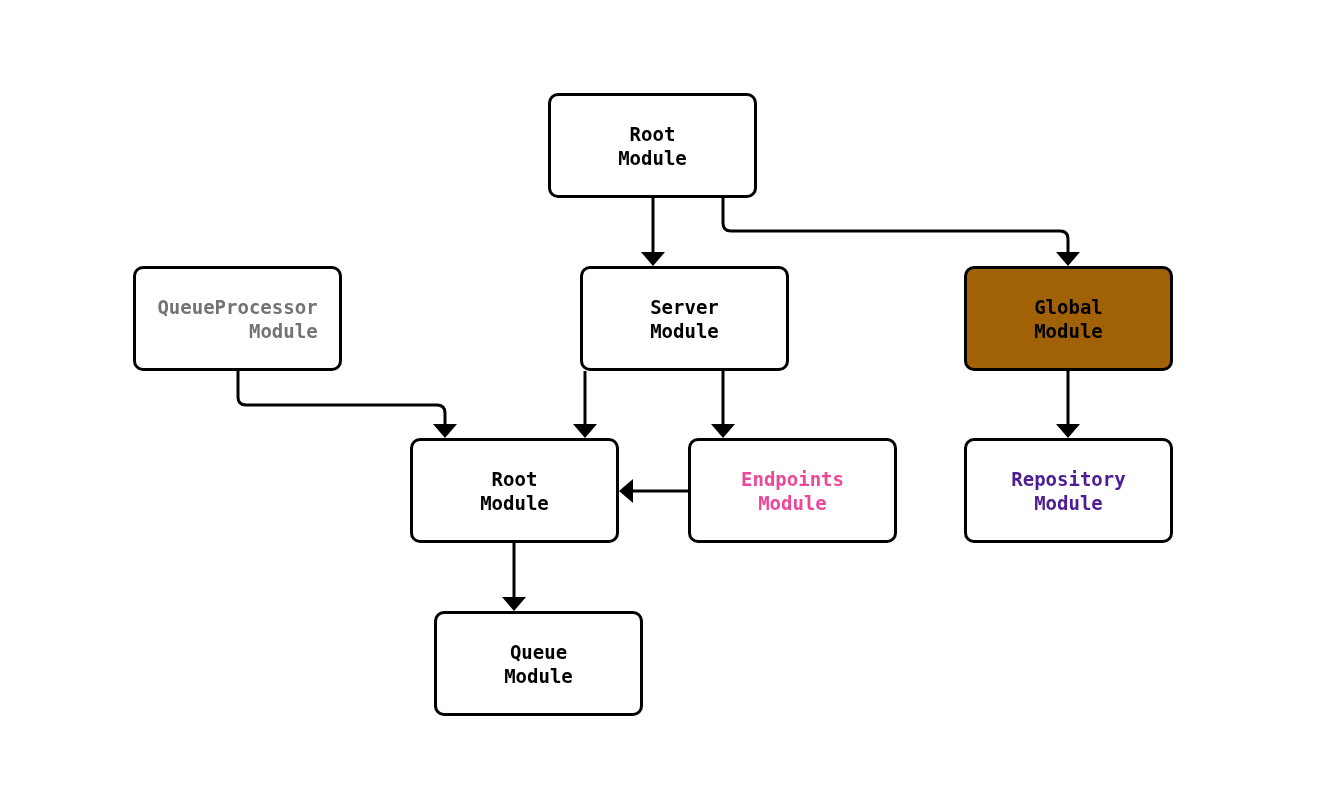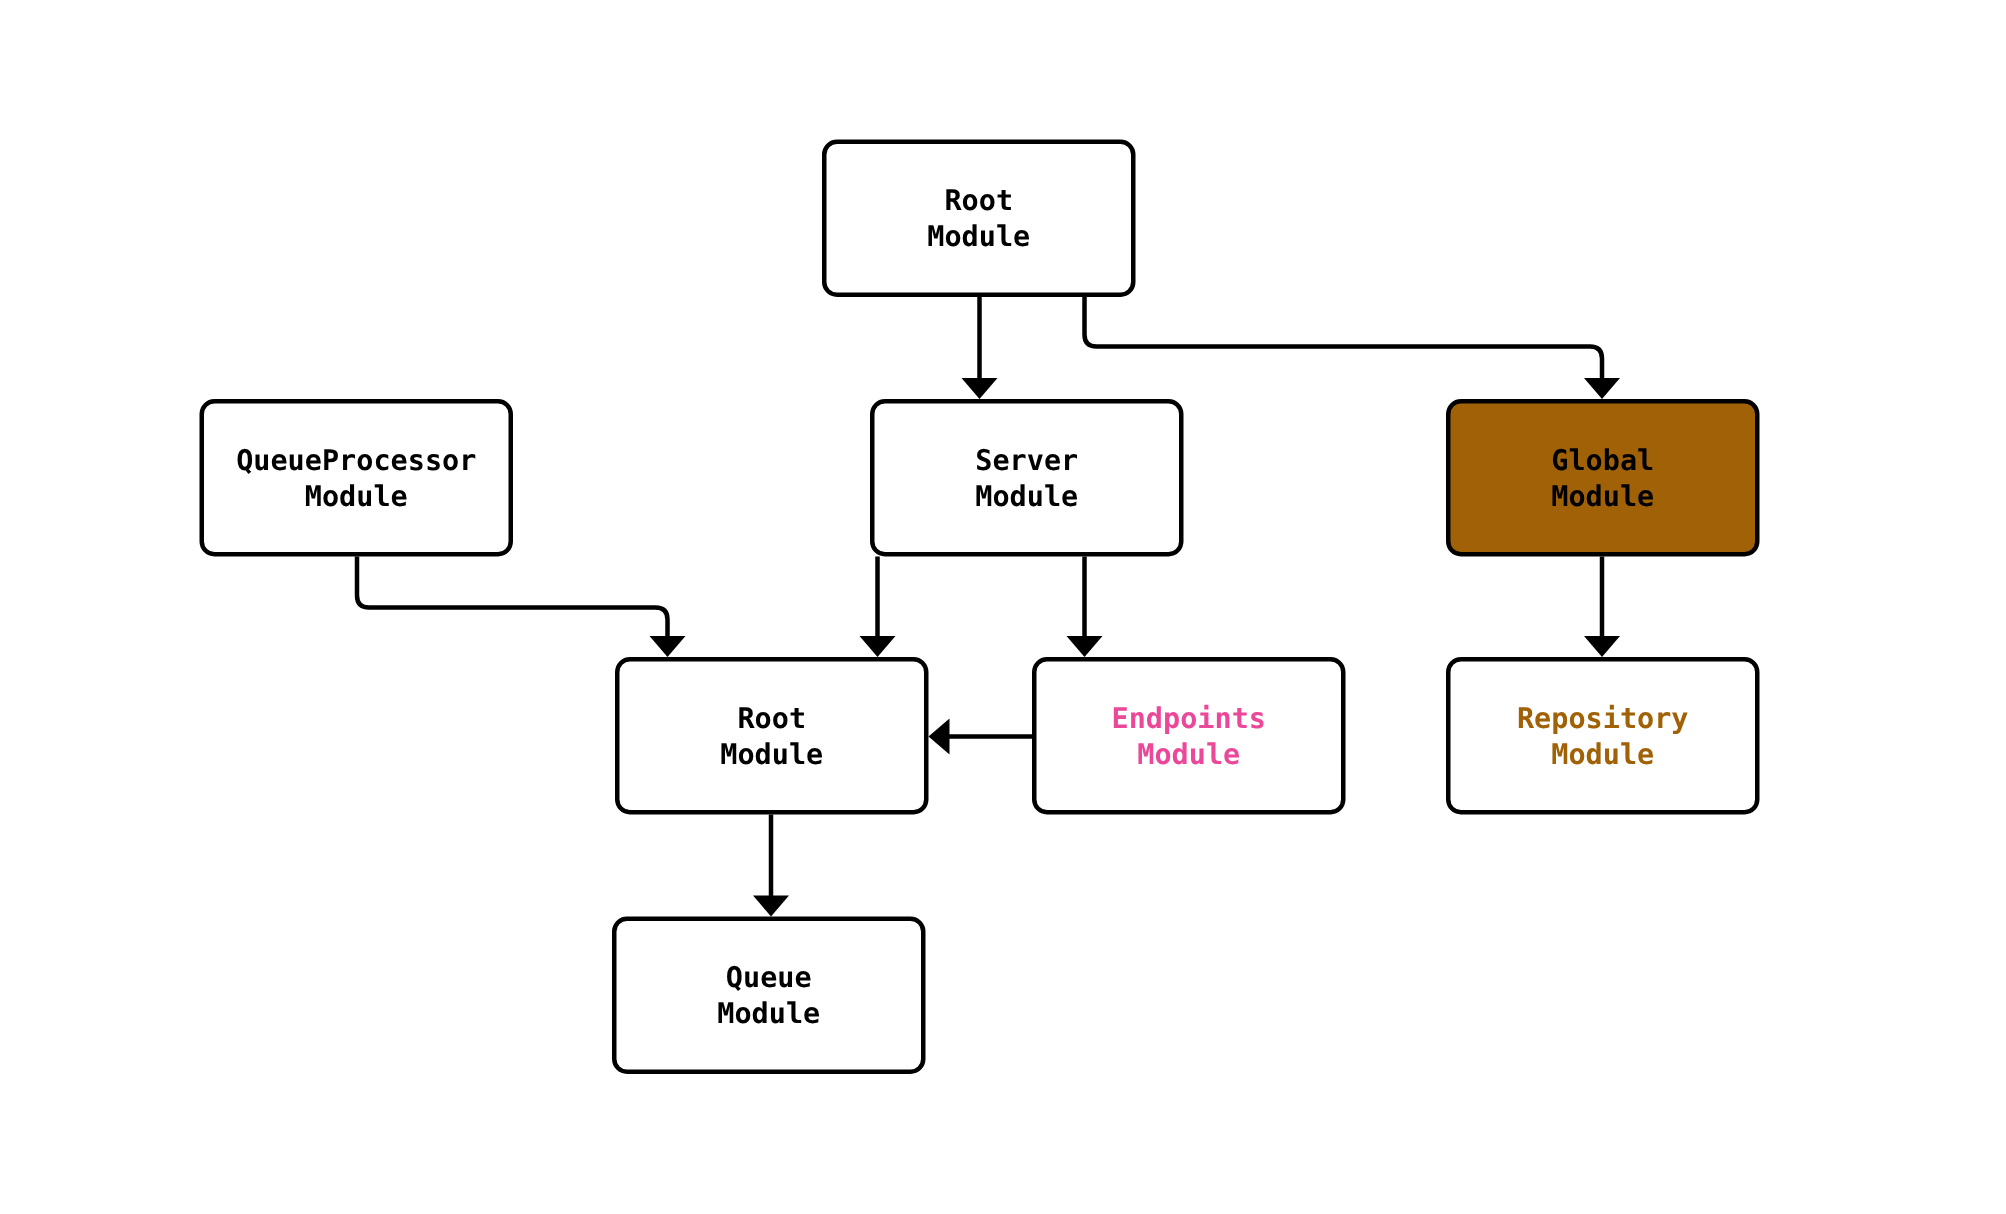--- a/index.html
+++ b/index.html
@@ -56,40 +56,40 @@
       <path d="M 1068 371 L 1068 426" fill="none" stroke="#000000" stroke-width="3"></path>
       <polygon points="1068,438 1056,424 1080,424" fill="#000000"></polygon>
       <path d="M 514 543 L 514 599" fill="none" stroke="#000000" stroke-width="3"></path>
       <polygon points="514,611 502,597 526,597" fill="#000000"></polygon>
     </svg>
     <div class="node" style="left: 548px; top: 93px; width: 209px; height: 105px; background: rgb(255, 255, 255); border-color: rgb(0, 0, 0);">
       <span class="node-label" style="color: rgb(0, 0, 0);">Root
 Module</span>
     </div>
     <div class="node" style="left: 133px; top: 266px; width: 209px; height: 105px; background: rgb(255, 255, 255); border-color: rgb(0, 0, 0);">
-      <span class="node-label" style="color: #000000;">QueueProcessor
+      <span class="node-label" style="color: #737373; text-align: right;">QueueProcessor
 Module</span>
     </div>
     <div class="node" style="left: 548px; top: 266px; width: 209px; height: 105px; background: rgb(255, 255, 255); border-color: rgb(0, 0, 0); margin-left: 32px;">
       <span class="node-label" style="color: rgb(0, 0, 0);">Server
 Module</span>
     </div>
     <div class="node" style="left: 964px; top: 266px; width: 209px; height: 105px; background: #a16207; border-color: rgb(0, 0, 0);">
       <span class="node-label" style="color: rgb(0, 0, 0);">Global
 Module</span>
     </div>
     <div class="node" style="left: 410px; top: 438px; width: 209px; height: 105px; background: rgb(255, 255, 255); border-color: rgb(0, 0, 0);">
       <span class="node-label" style="color: rgb(0, 0, 0);">Root
 Module</span>
     </div>
     <div class="node" style="left: 688px; top: 438px; width: 209px; height: 105px; background: rgb(255, 255, 255); border-color: rgb(0, 0, 0);">
       <span class="node-label" style="color: #ec4899;">Endpoints
 Module</span>
     </div>
     <div class="node" style="left: 964px; top: 438px; width: 209px; height: 105px; background: rgb(255, 255, 255); border-color: rgb(0, 0, 0);">
-      <span class="node-label" style="color: #a16207;">Repository
+      <span class="node-label" style="color: #4c1d95;">Repository
 Module</span>
     </div>
-    <div class="node" style="left: 408px; top: 611px; width: 209px; height: 105px; background: rgb(255, 255, 255); border-color: rgb(0, 0, 0);">
+    <div class="node" style="left: 434px; top: 611px; width: 209px; height: 105px; background: rgb(255, 255, 255); border-color: rgb(0, 0, 0);">
       <span class="node-label" style="color: rgb(0, 0, 0);">Queue
 Module</span>
     </div>
   </div>
 
 </body></html>

